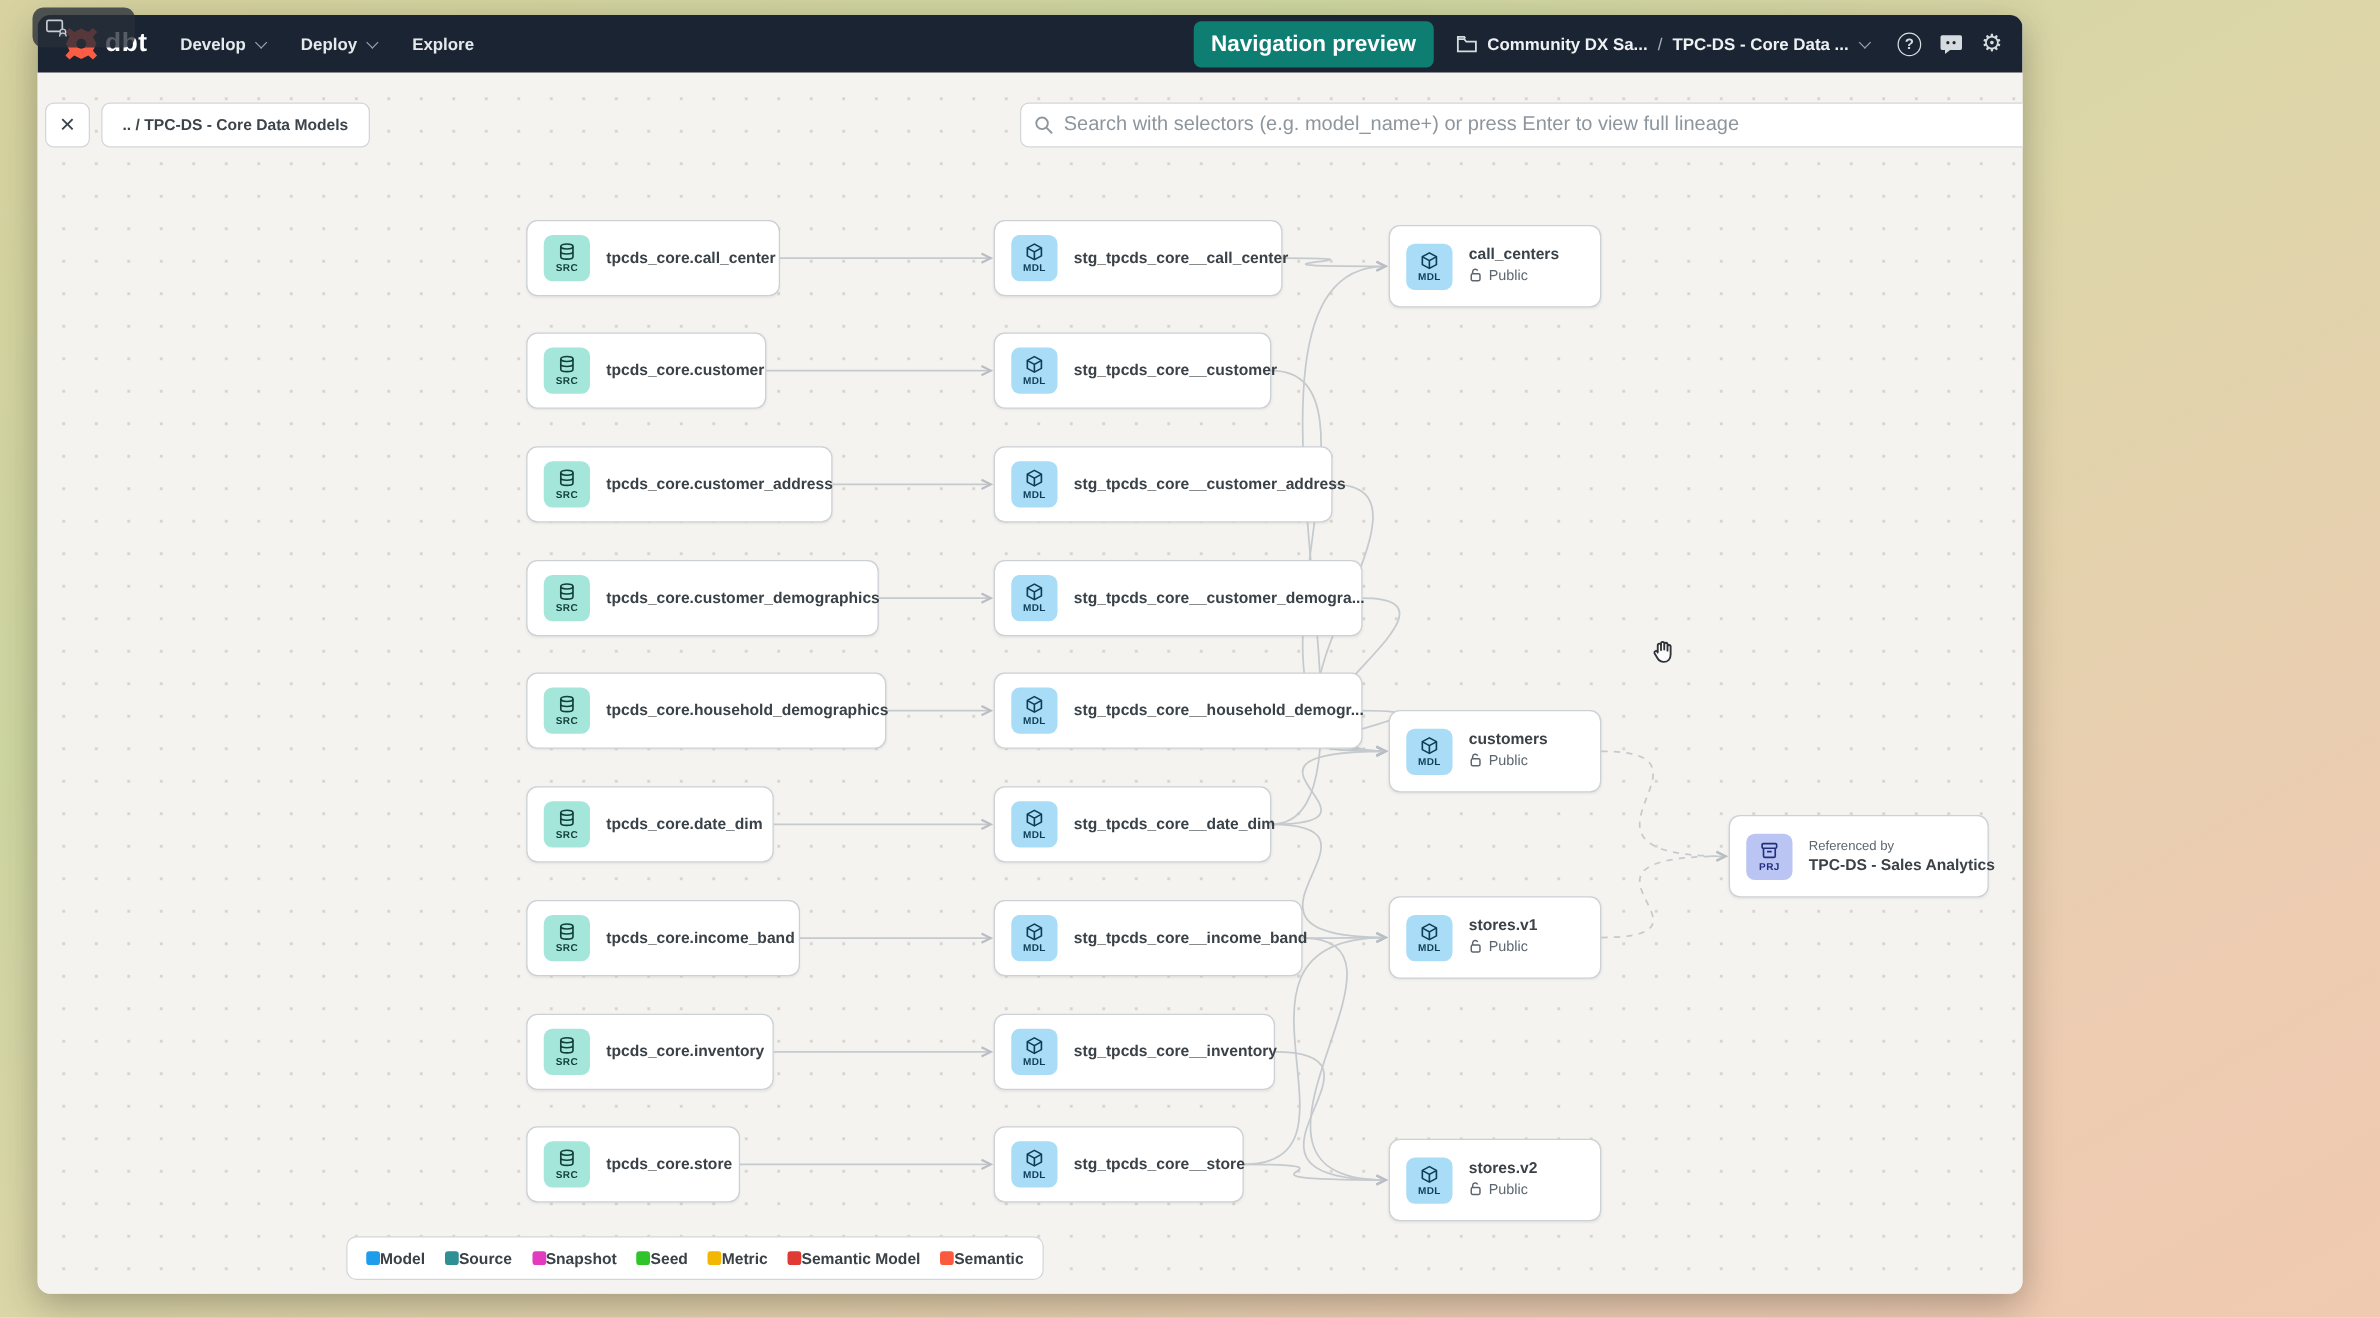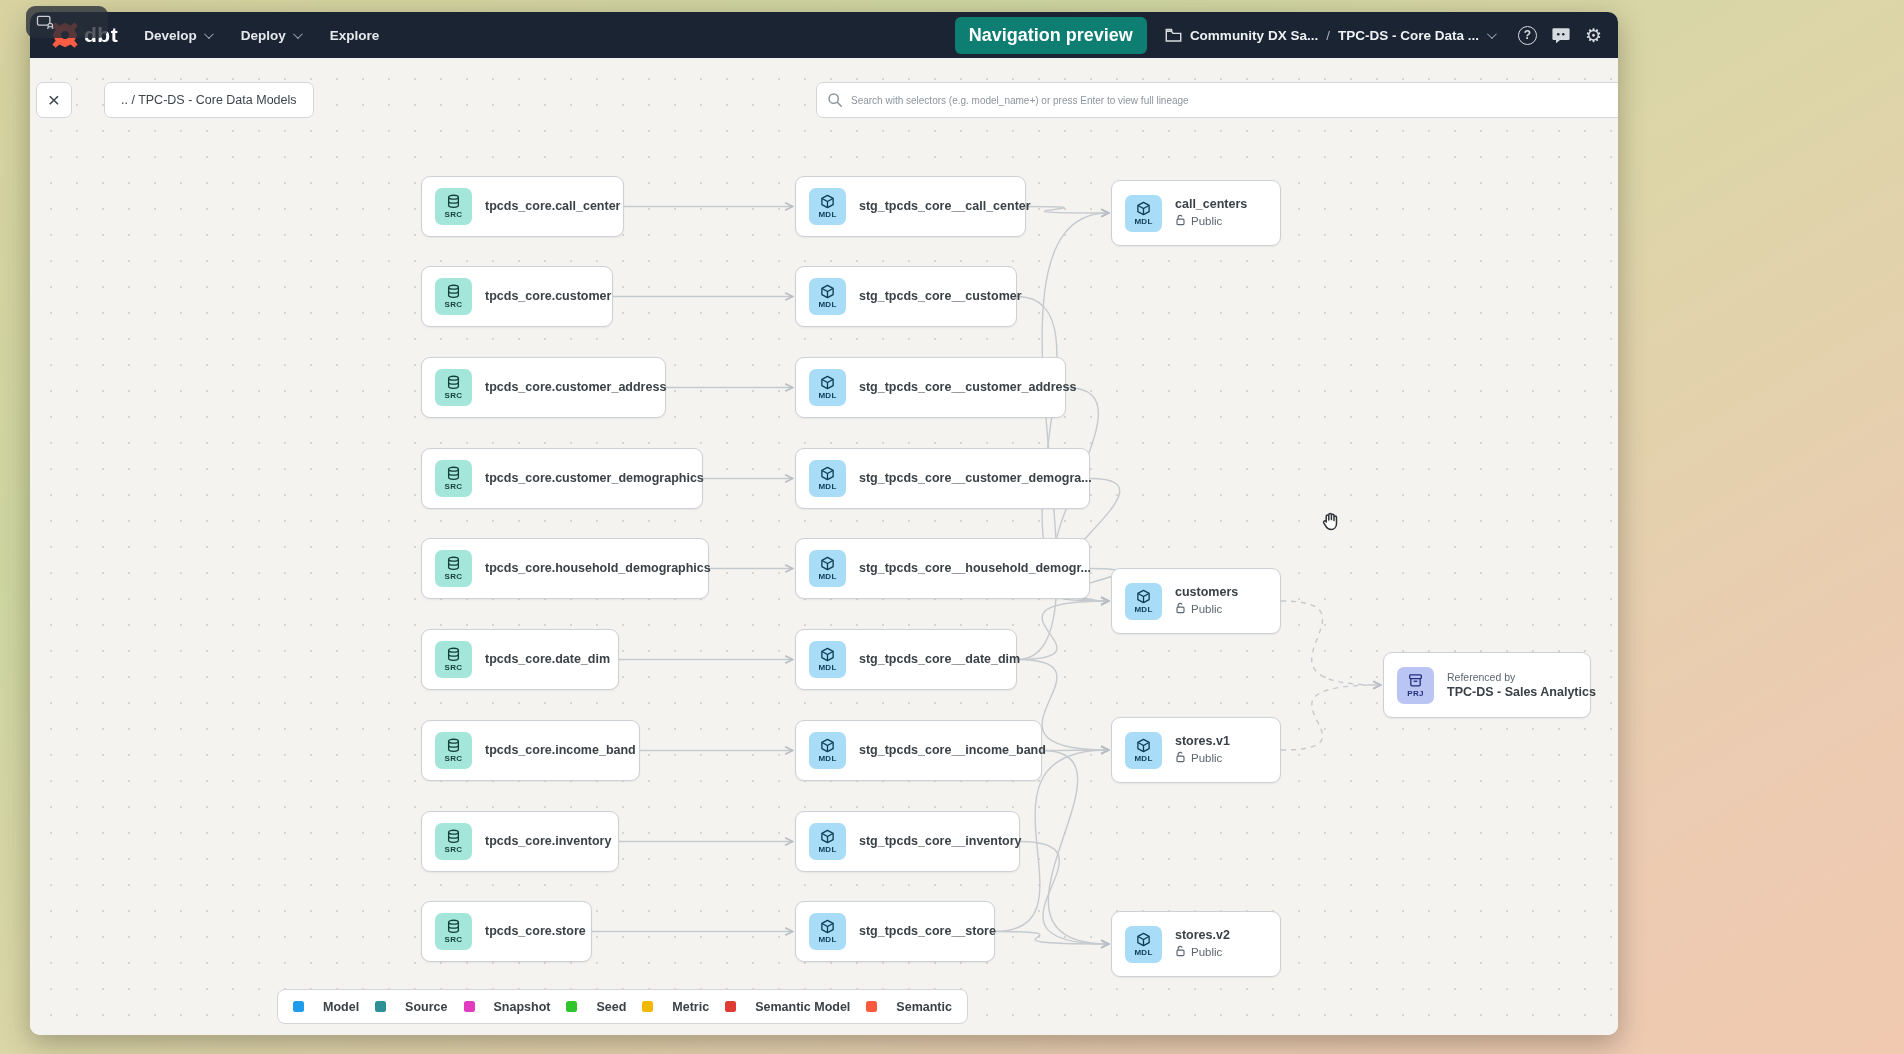--- a/index.html
+++ b/index.html
@@ -44,26 +44,26 @@
   .canvas { position:absolute; left:0; top:46px; width:1844px; height:977px;
     background-color:#f5f3f0;
     background-image:radial-gradient(#d9d5ce 1.1px, transparent 1.3px);
     background-size:26px 26px; background-position:8px 8px; }
 
   .icon-btn { background:#fff; border:1px solid #d3d6d9; border-radius:7px; cursor:pointer;
     display:flex; align-items:center; justify-content:center; color:#4a5258; }
   .close-btn { position:absolute; left:6px; top:24px; width:36px; height:36px; font-size:21px; color:#3c444b; }
   .crumb-chip { position:absolute; left:51px; top:24px; height:36px; padding:0 16px;
     background:#fff; border:1px solid #d3d6d9; border-radius:7px; display:flex; align-items:center;
-    font-size:12.5px; font-weight:normal; color:#3c444b; cursor:pointer;margin-left:23px; }
+    font-size:12.5px; font-weight:bold; color:#3c444b; cursor:pointer; }
 
   .search-wrap { position:absolute; left:786px; top:24px; width:1002px; height:36px;
     background:#fff; border:1px solid #d3d6d9; border-radius:7px;
     display:flex; align-items:center; padding:0 10px; gap:8px; }
-  .search-wrap input { flex:1; border:none; outline:none; font-size:10px; color:#333;
+  .search-wrap input { flex:1; border:none; outline:none; font-size:16px; color:#333;
     font-family:"Liberation Sans", sans-serif; background:transparent; }
   .search-wrap input::placeholder { color:#8d959d; }
   .info-dot { width:17px; height:17px; border:1.4px solid #8d959d; border-radius:50%;
     color:#8d959d; font-size:10.5px; display:flex; align-items:center; justify-content:center; cursor:pointer; }
   .refresh-btn { position:absolute; left:1802px; top:24px; width:42px; height:36px; }
 
   
   #edge-layer { position:absolute; left:0; top:0; width:1844px; height:977px; pointer-events:none; }
   .node { position:absolute; background:#fff; border:1px solid #ccd1d6; border-radius:9px;
     box-shadow:0 1px 2px rgba(60,60,60,.07); display:flex; align-items:center; gap:13px;
@@ -88,21 +88,21 @@
     box-shadow:0 1px 2px rgba(60,60,60,.08); }
   .lenses-btn { background:#11564e; color:#fff; display:flex; align-items:center; gap:7px;
     font-size:12.5px; font-weight:bold; padding:0 13px; border:none; cursor:pointer; }
   .restype-btn { background:#fff; color:#3a4147; display:flex; align-items:center; gap:8px;
     font-size:12.5px; font-weight:bold; padding:0 13px; border:none; cursor:pointer; }
   .restype-btn .chev { border-color:#5c6670; }
 
   .legend { position:absolute; left:247px; bottom:11px; height:35px; background:#fff;
     border:1px solid #d3d6d9; border-radius:8px; display:flex; align-items:center;
     gap:16px; padding:0 15px; }
-  .legend-item { display:flex; align-items:center; gap:19px; font-size:12.5px; font-weight:bold; color:#3a4147; }
+  .legend-item { display:flex; align-items:center; gap:0; font-size:12.5px; font-weight:bold; color:#3a4147; }
   .swatch { width:11px; height:11px; border-radius:2.5px; }
 
   .zoom-ctl { position:absolute; right:12px; bottom:12px; width:38px; background:#fff;
     border:1px solid #d3d6d9; border-radius:9px; overflow:hidden;
     box-shadow:0 1px 2px rgba(60,60,60,.08); }
   .zoom-ctl button { width:100%; height:38px; background:#fff; border:none; font-size:18px;
     color:#4a5258; cursor:pointer; display:flex; align-items:center; justify-content:center; }
   .zoom-ctl .divider { height:1px; background:#e2e5e8; }
 </style>
 </head>

